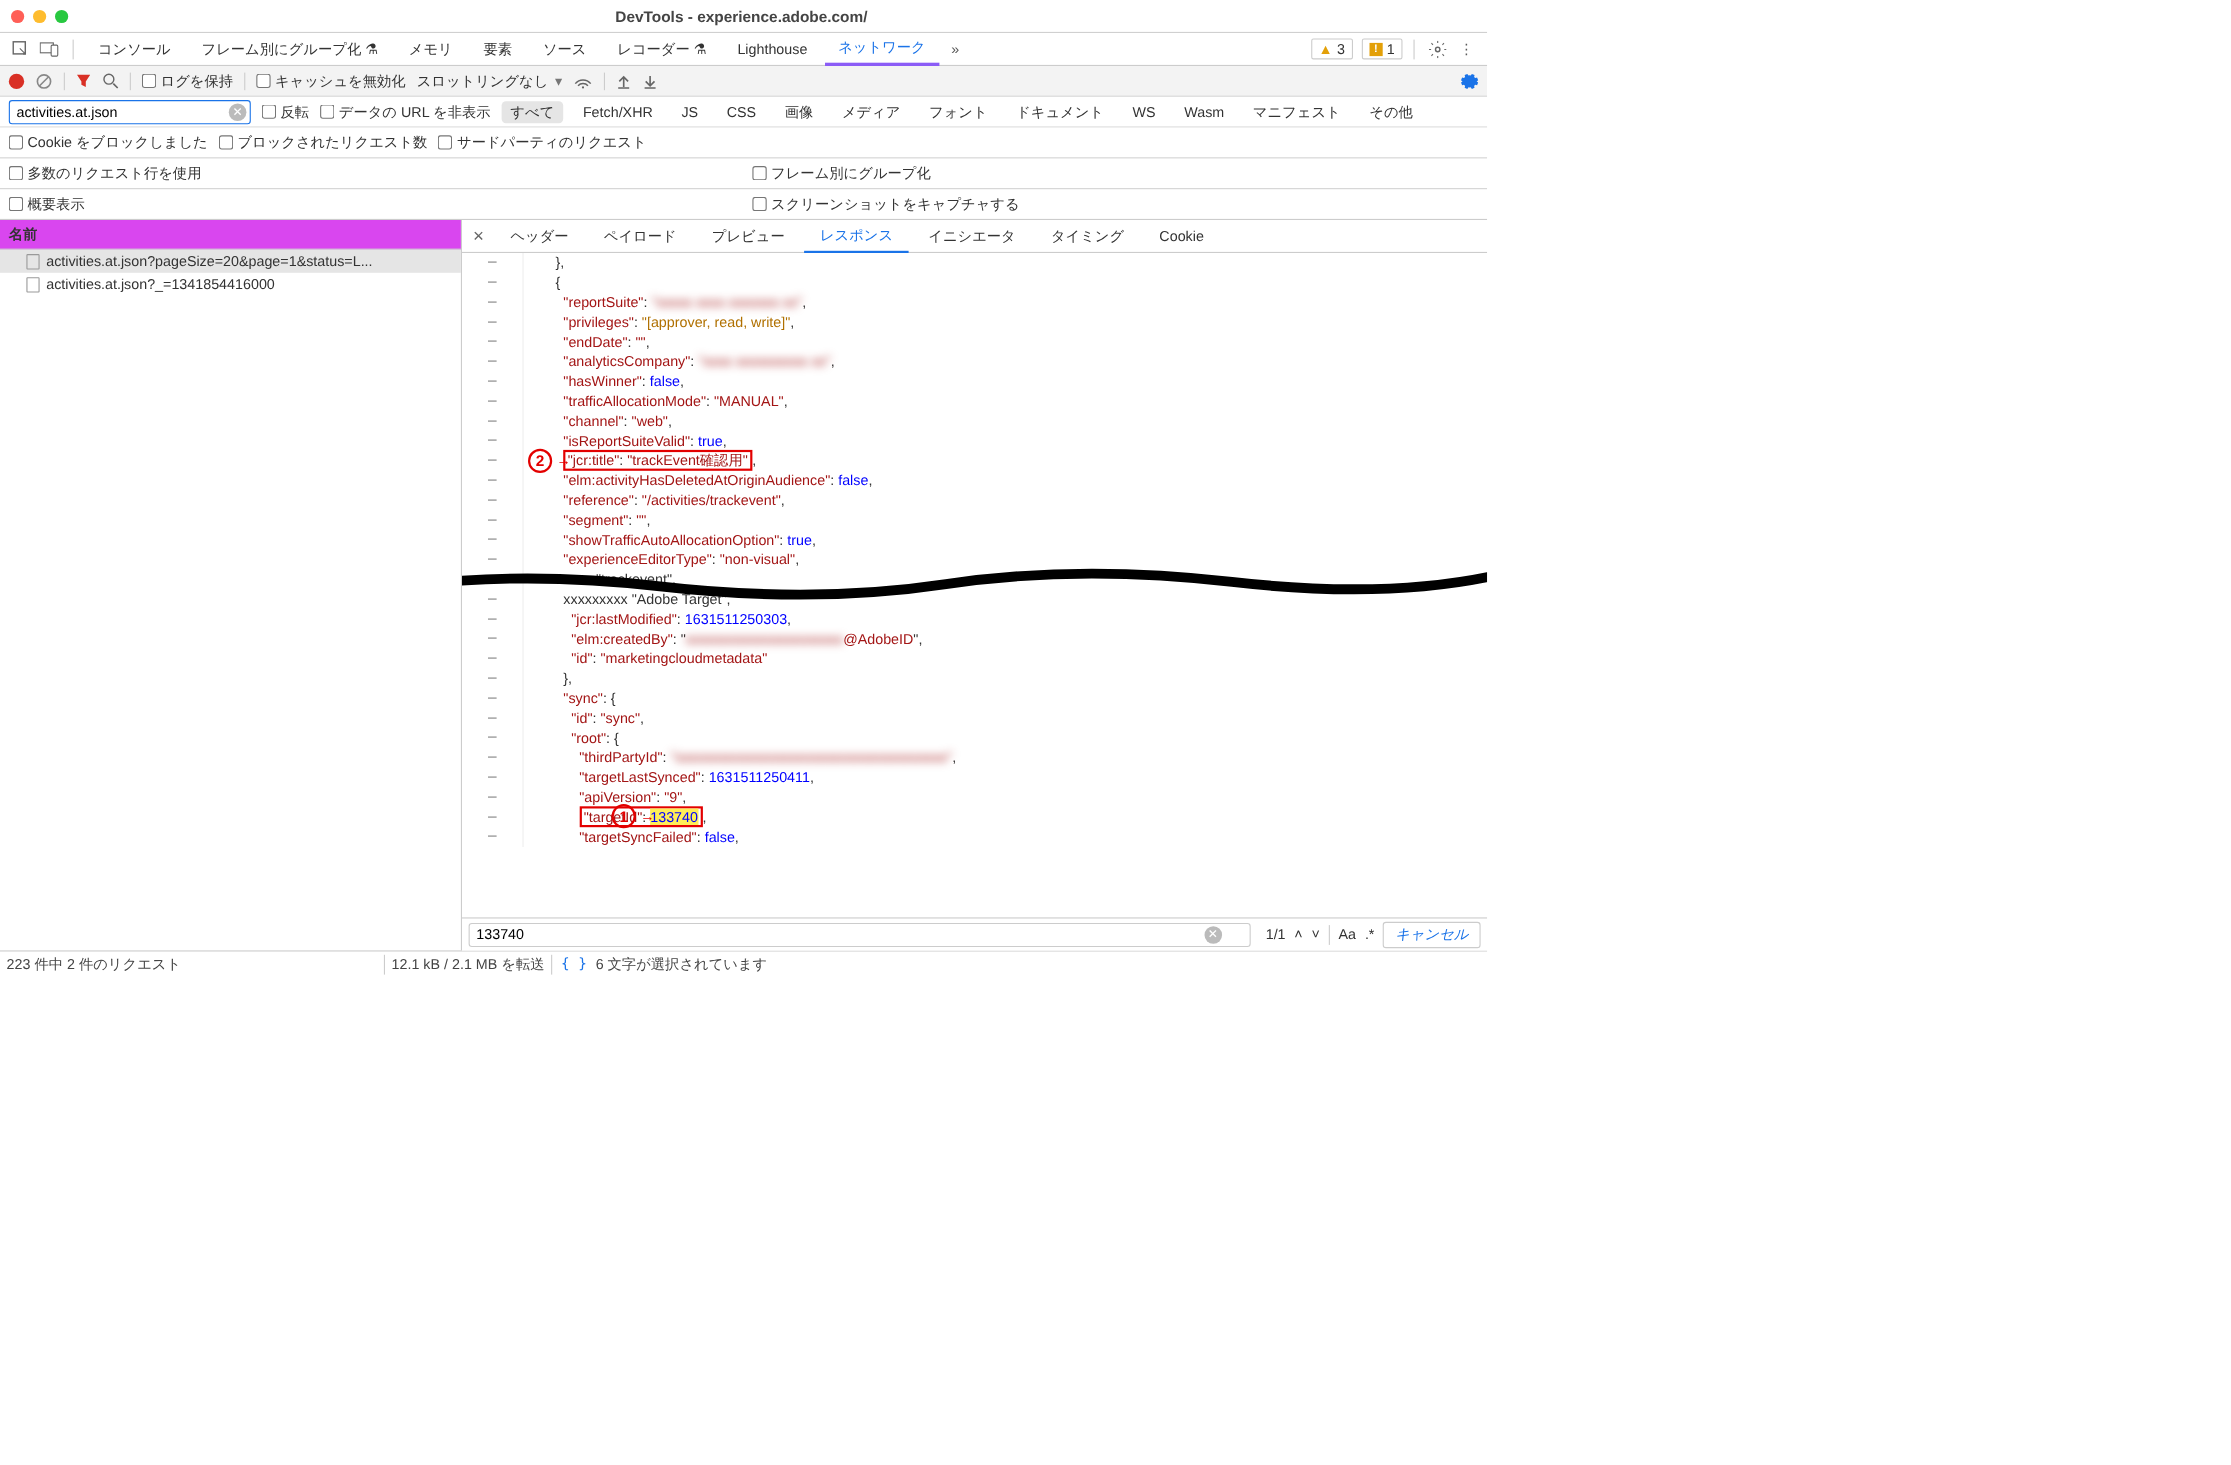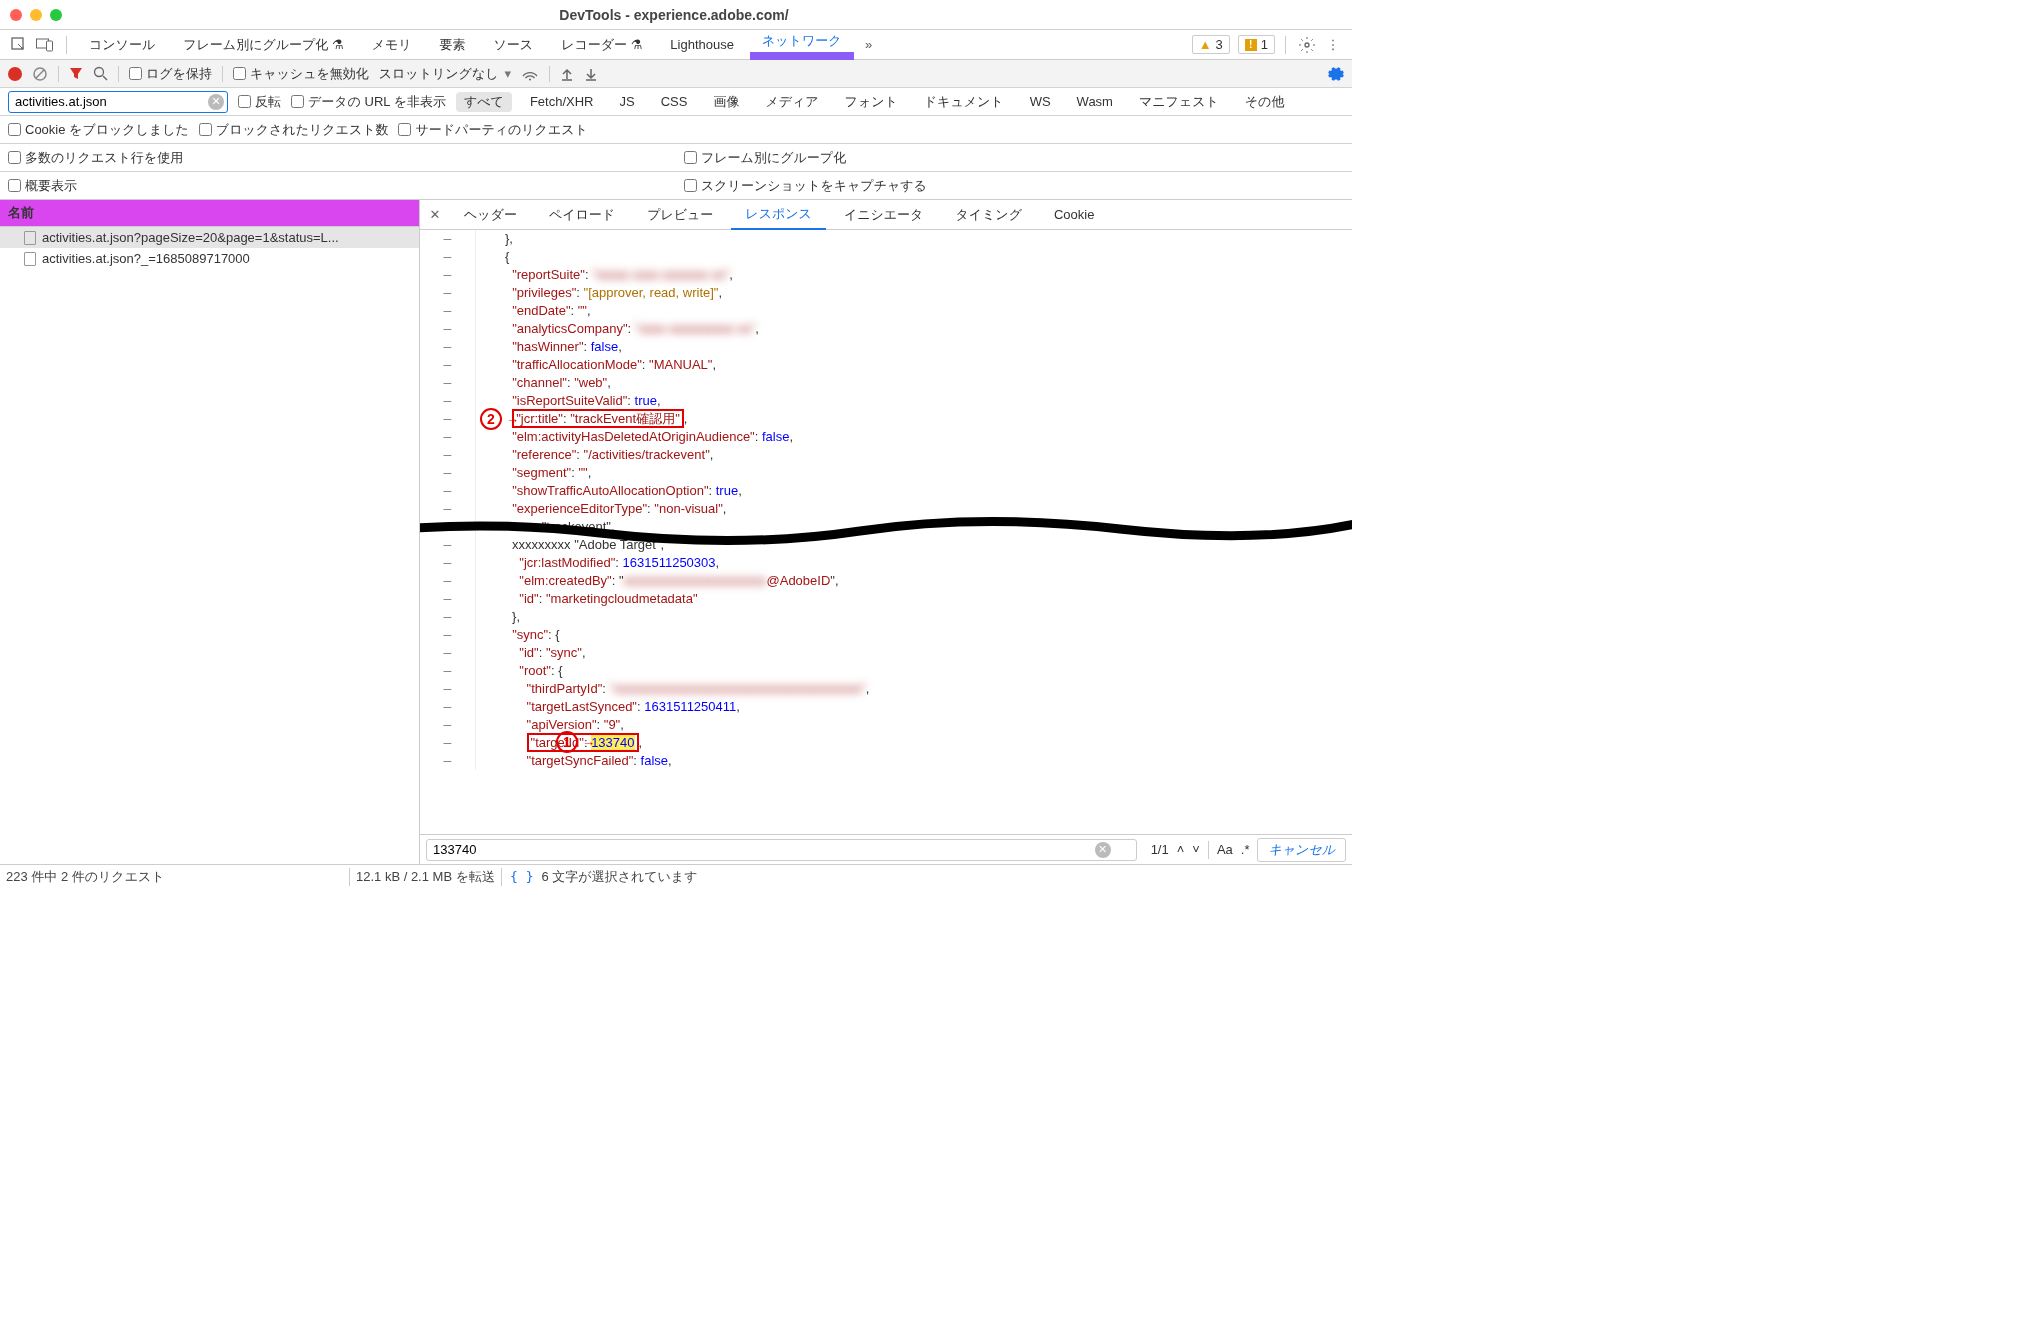--- a/index.html
+++ b/index.html
@@ -6,21 +6,21 @@
 body { background:#fff; color:#333; width:1352px; height:888px; overflow:hidden; position:relative; }
 .titlebar { height:30px; display:flex; align-items:center; padding:0 10px; border-bottom:1px solid #d0d0d0; }
 .lights { display:flex; gap:8px; }
 .light { width:12px; height:12px; border-radius:50%; }
 .red{background:#ff5f57;} .yel{background:#febc2e;} .grn{background:#28c840;}
 .title { flex:1; text-align:center; font-size:14px; font-weight:600; color:#444; }
 .tabs { display:flex; align-items:center; height:30px; border-bottom:1px solid #ccc; padding:0 8px; gap:4px; }
 .tabs .icon-btn { width:22px; height:22px; display:flex; align-items:center; justify-content:center; color:#5a5a5a; cursor:pointer; }
 .tabs .sep { width:1px; height:18px; background:#ccc; margin:0 6px; }
 .tabs .tab { padding:0 12px; height:30px; display:flex; align-items:center; color:#333; cursor:pointer; white-space:nowrap; }
-.tabs .tab.active { color:#1a73e8; border-bottom:8px solid #8b5cf6; }
+.tabs .tab.active { color:#1a73e8; border-bottom:3px solid #8b5cf6; }
 .tabs .spacer { flex:1; }
 .badge { display:flex; align-items:center; gap:4px; border:1px solid #ccc; padding:1px 6px; border-radius:2px; margin-left:4px; cursor:pointer; }
 .badge .tri { color:#e3a008; } .badge .sq { background:#e3a008; width:12px; height:12px; display:flex; align-items:center; justify-content:center; color:#fff; font-weight:bold; font-size:10px; }
 .toolbar,.filterbar,.optrow { display:flex; align-items:center; height:28px; padding:0 8px; border-bottom:1px solid #d3d3d3; gap:10px; color:#333; }
 .toolbar { background:#f3f3f3; }
 .rec { width:14px; height:14px; border-radius:50%; background:#d93025; }
 .ban { color:#777; }
 .funnel { color:#d93025; }
 .chk { display:flex; align-items:center; gap:4px; cursor:pointer; }
 .chk input { width:13px; height:13px; }
@@ -263,21 +263,21 @@
 
 <div class="main">
   <div class="left">
     <div class="hdr">名前</div>
     <div class="row sel">
         <span class="file-ico"></span>
         <span>activities.at.json?pageSize=20&amp;page=1&amp;status=L...</span>
       </div>
     <div class="row">
         <span class="file-ico"></span>
-        <span>activities.at.json?_=1685089717000</span>
+        <span>activities.at.json?_=1341854416000</span>
       </div>
   </div>
 
   <div class="right">
     <div class="detail-tabs">
       <span class="x">✕</span>
       <span class="dtab">ヘッダー</span>
       <span class="dtab">ペイロード</span>
       <span class="dtab">プレビュー</span>
       <span class="dtab active">レスポンス</span>

